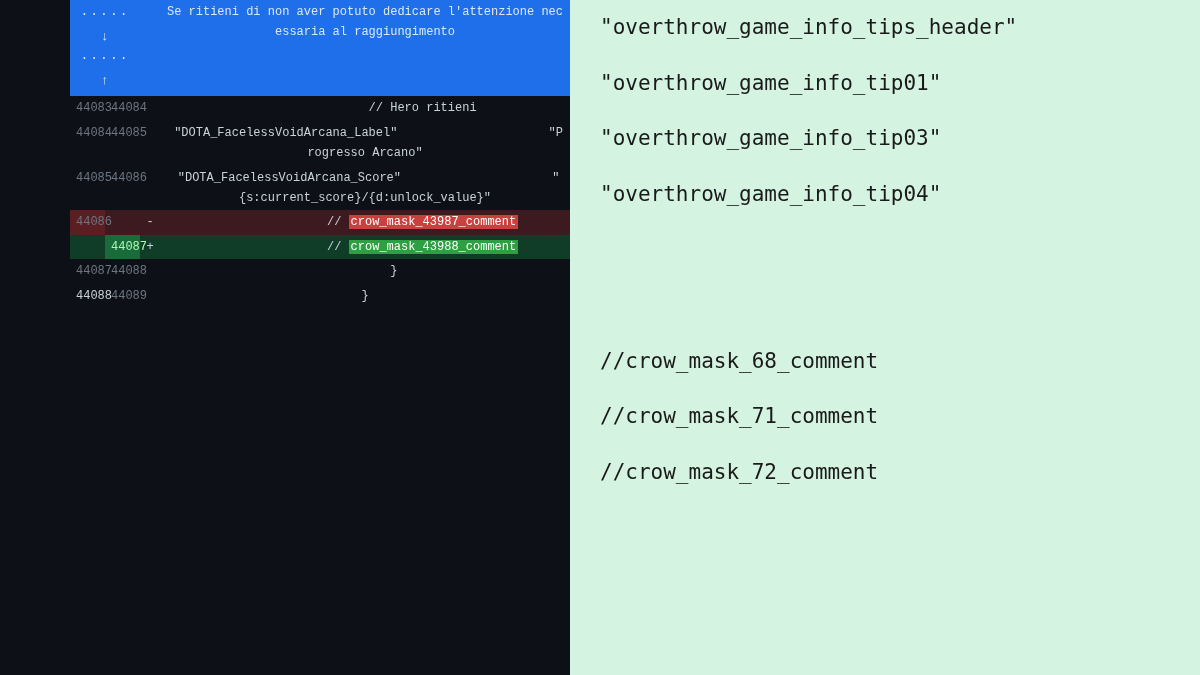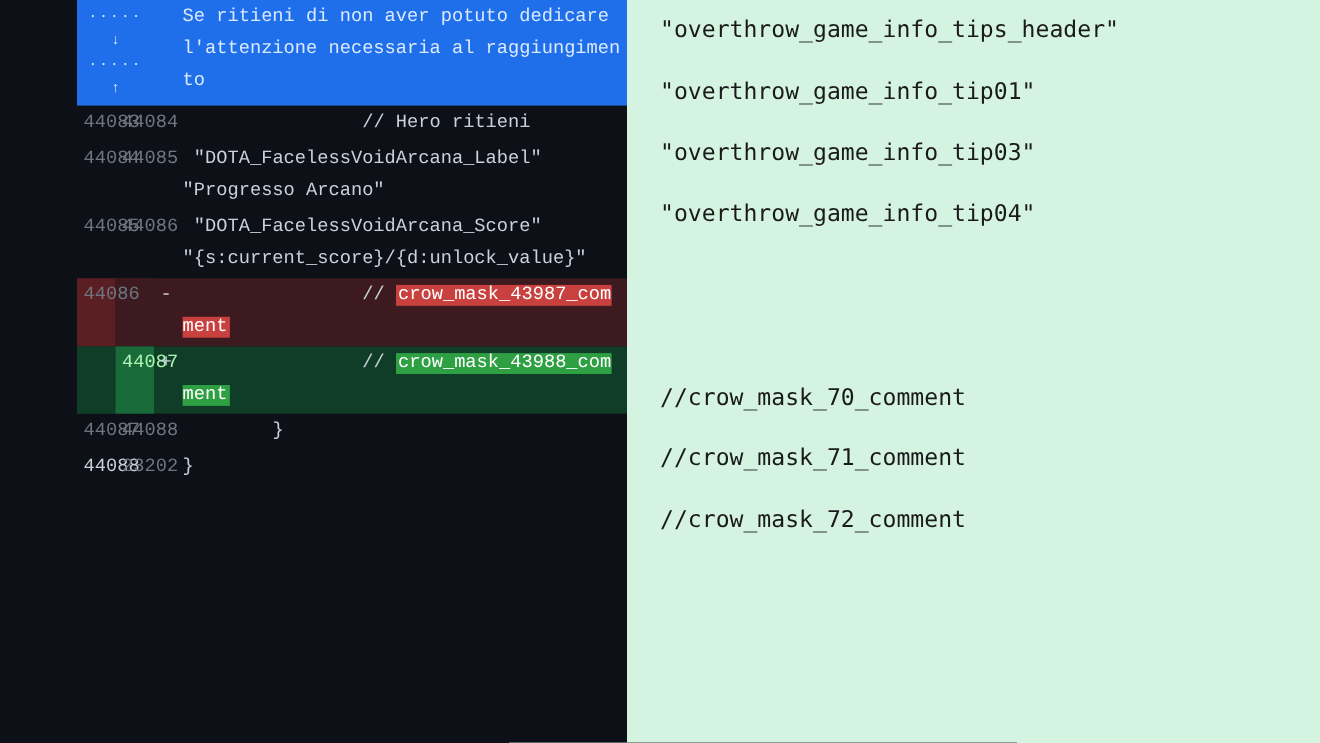--- a/index.html
+++ b/index.html
@@ -28,22 +28,23 @@
     font-family: 'SFMono-Regular', Consolas, monospace;
   }
   .diff-table {
     border-collapse: collapse;
     width: 100%;
     table-layout: fixed;
   }
   .diff-table td {
     vertical-align: top;
     padding: 2px 6px;
-    font-size: 17px;
+    font-size: 12px;
     line-height: 1.7;
+    text-align: center;
   }
   .ln-old, .ln-new {
     width: 70px;
     text-align: right;
     color: #6e7681;
     user-select: none;
   }
   .marker {
     width: 20px;
     text-align: center;
@@ -123,31 +124,31 @@
         <td class="content"><span>                // </span><span class="hl-add">crow_mask_43988_comment</span></td>
       </tr>
       <tr>
         <td class="ln-old">44087</td>
         <td class="ln-new">44088</td>
         <td class="marker"></td>
         <td class="content">        }</td>
       </tr>
       <tr>
         <td class="ln-old" style="color:#c9d1d9;">44088</td>
-        <td class="ln-new">23202</td>
+        <td class="ln-new">44089</td>
         <td class="marker"></td>
         <td class="content">}</td>
       </tr>
     </tbody>
   </table>
 </div>
 
 <div class="right-panel">
   <p>"overthrow_game_info_tips_header"</p>
   <p>"overthrow_game_info_tip01"</p>
   <p>"overthrow_game_info_tip03"</p>
   <p>"overthrow_game_info_tip04"</p>
   <p>&nbsp;</p>
   <p>&nbsp;</p>
-  <p>//crow_mask_70_comment</p>
+  <p>//crow_mask_68_comment</p>
   <p>//crow_mask_71_comment</p>
   <p>//crow_mask_72_comment</p>
 </div>
 
 </body></html>

